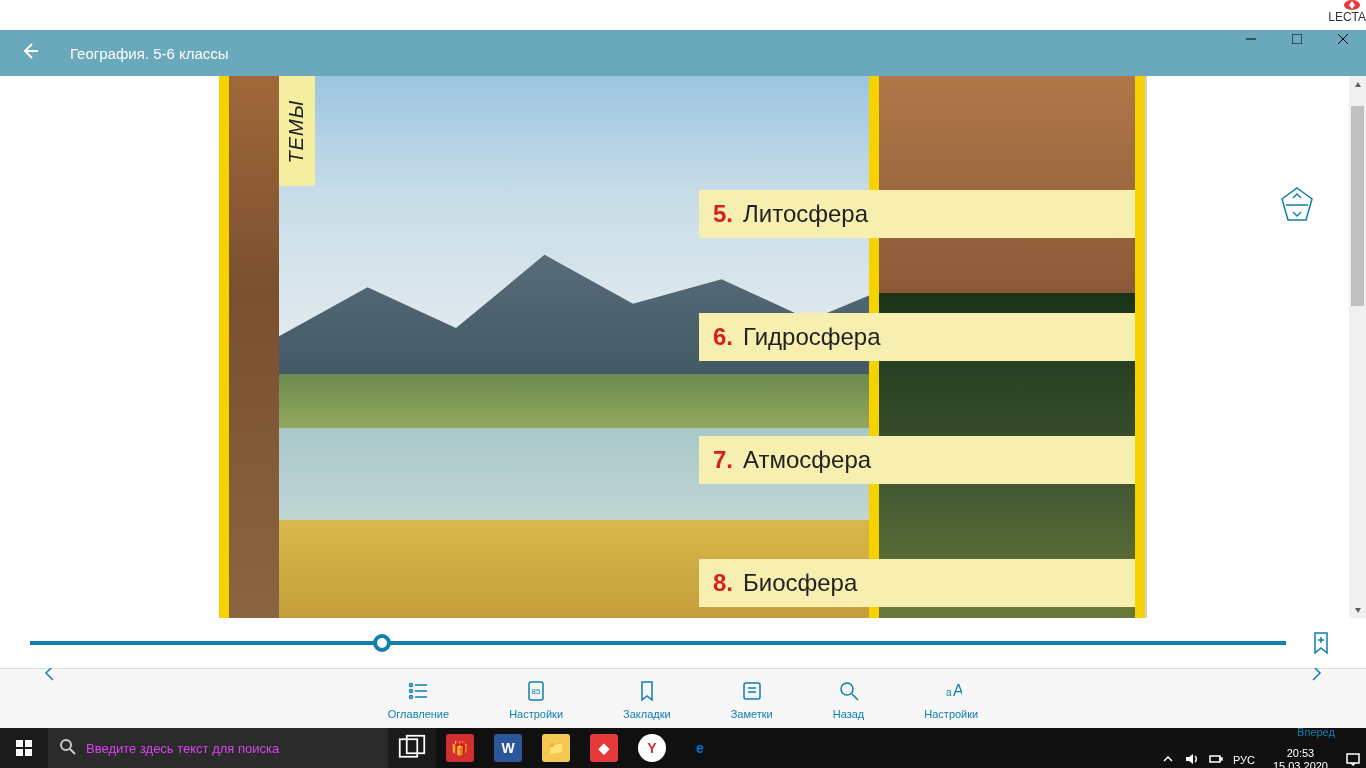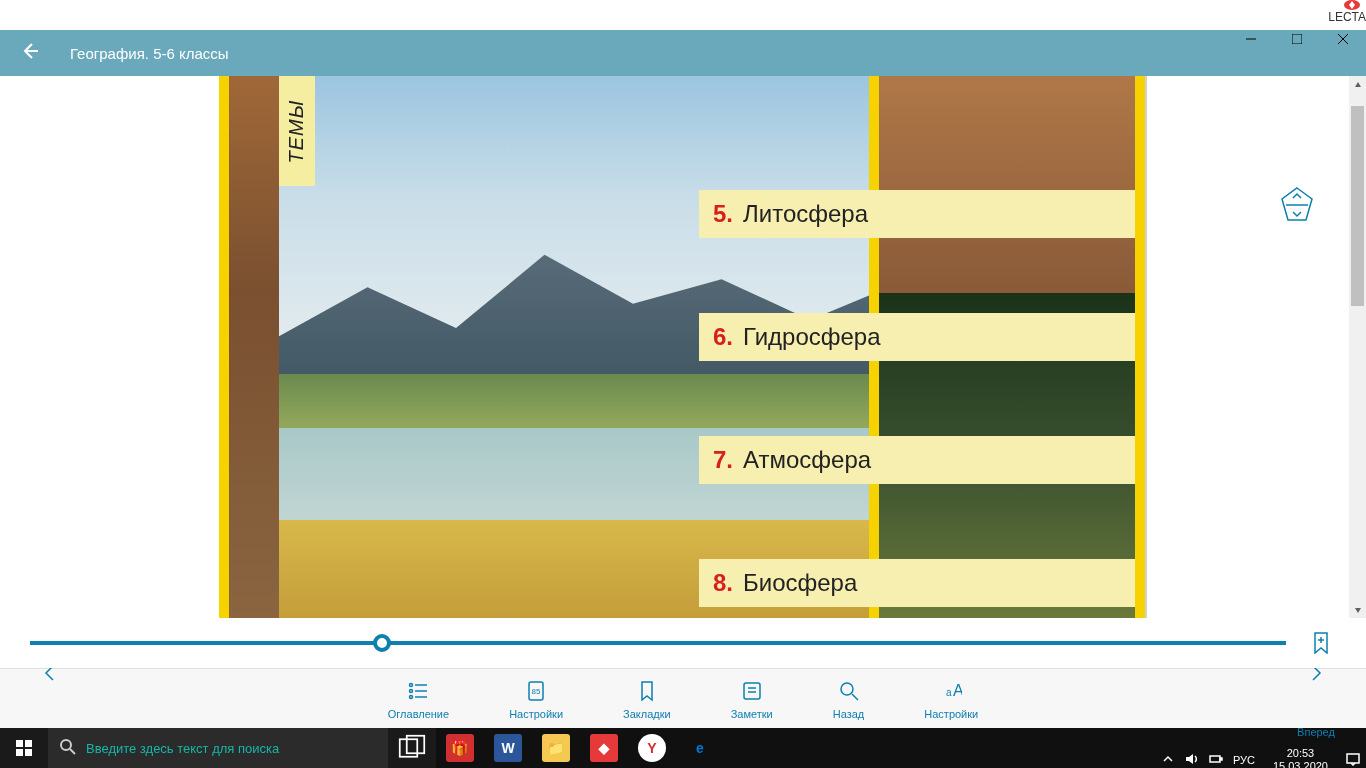--- a/index.html
+++ b/index.html
@@ -73,21 +73,21 @@
   .tool-label { color: #0d7fb0; }
   .toolbar .flex { flex: 1; }
   .tool-back, .tool-fwd { width: 60px; gap: 36px; }
   .tool-center { display:flex; gap: 60px; }
 
   
   .taskbar { height: 40px; background: #101010; display: flex; align-items: stretch; color: #fff; font-size: 13px; }
   .tb-btn { display: flex; align-items: center; justify-content: center; padding: 0 10px; }
   .tb-start { width: 48px; background: #1a1a1a; }
   .tb-start svg { width: 16px; height: 16px; fill: #fff; }
-  .tb-search { flex: 0 0 340px; background: #2b2b2b; display: flex; align-items: center; padding: 3px 12px; gap: 10px; color: #14b8a6; }
+  .tb-search { flex: 0 0 340px; background: #2b2b2b; display: flex; align-items: center; padding: 3px 12px; gap: 10px; color: #d946ef; }
   .tb-search svg { width: 16px; height: 16px; stroke: #ccc; fill: none; stroke-width: 2; }
   .tb-cortana { width: 48px; background: #1a1a1a; }
   .tb-alisa { flex: 0 0 330px; background: #fff; color: #222; display: flex; align-items: center; padding: 0 14px; justify-content: space-between; }
   .tb-alisa .mic svg { width: 16px; height: 16px; fill: #222; }
   .tb-apps { display: flex; }
   .tb-app { width: 48px; display: flex; align-items: center; justify-content: center; }
   .tb-tray { margin-left: auto; display: flex; align-items: center; gap: 10px; padding: 0 6px; font-size: 11px; margin-top: 24px; }
   .tb-tray svg { width: 14px; height: 14px; fill: none; stroke: #fff; stroke-width: 1.5; }
   .tb-clock { text-align: center; line-height: 1.2; padding: 0 8px; }
   .app-ico { width: 28px; height: 28px; border-radius: 3px; display:flex; align-items:center; justify-content:center; font-size:14px; font-weight:bold; }

